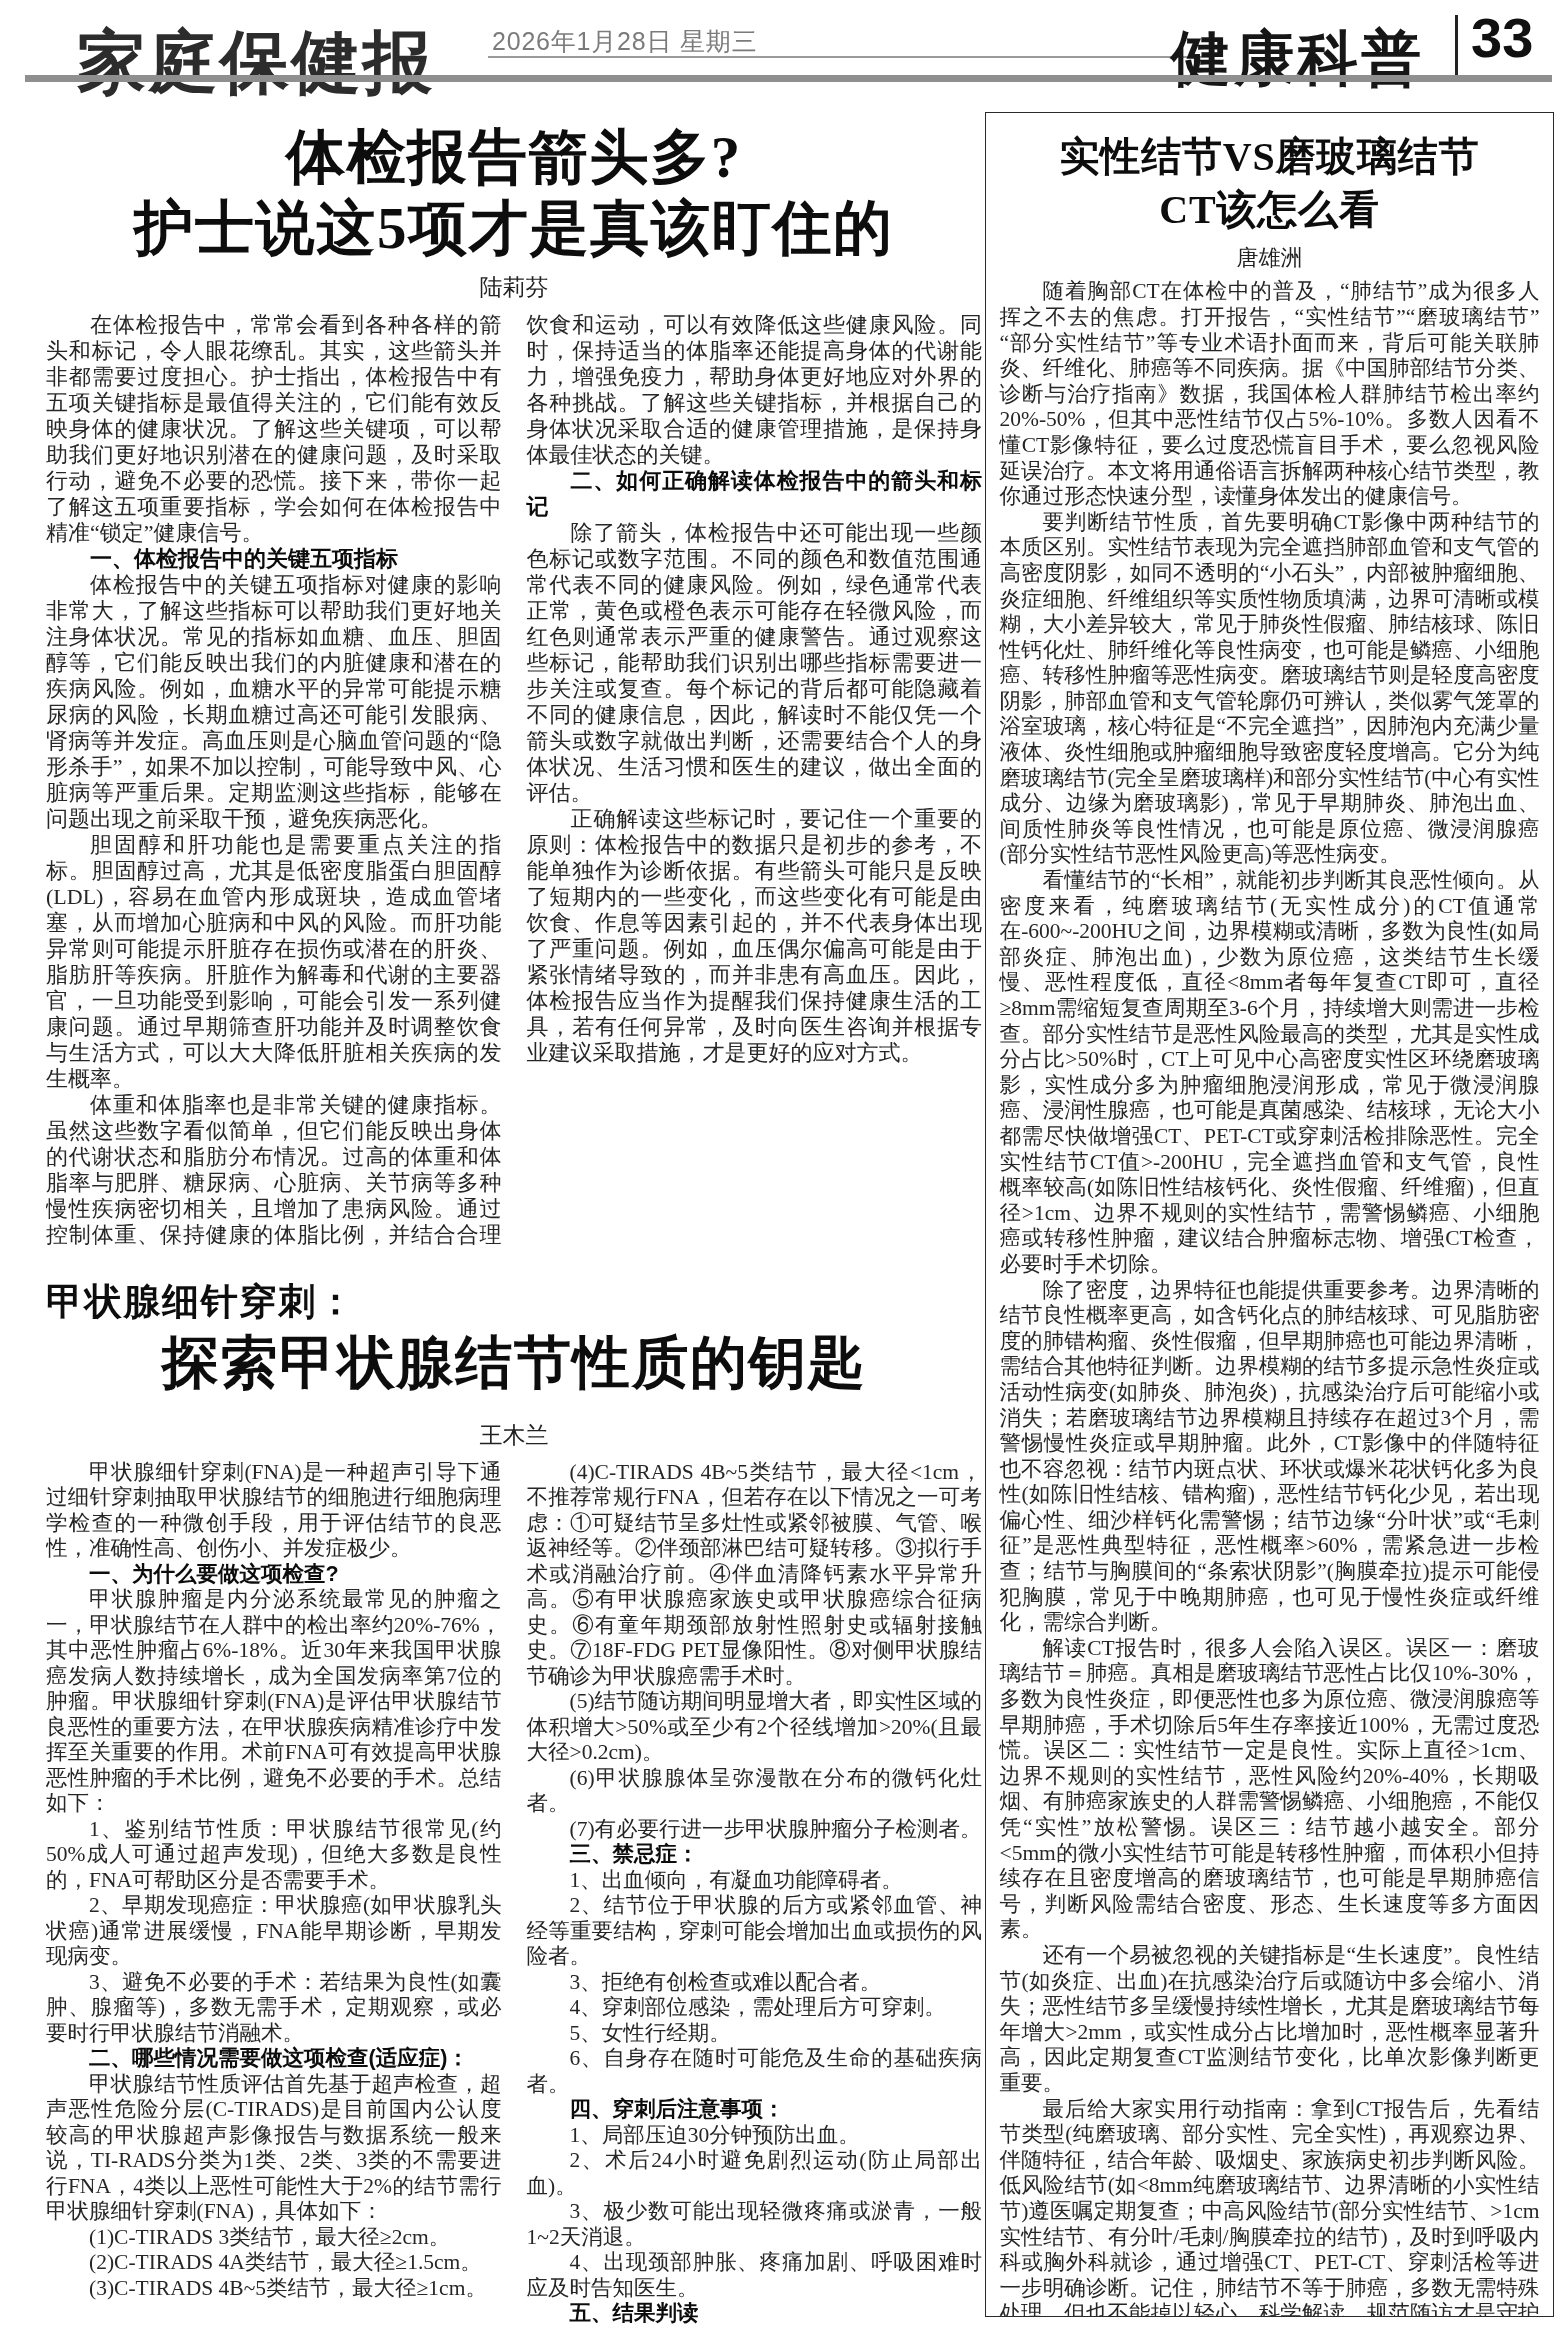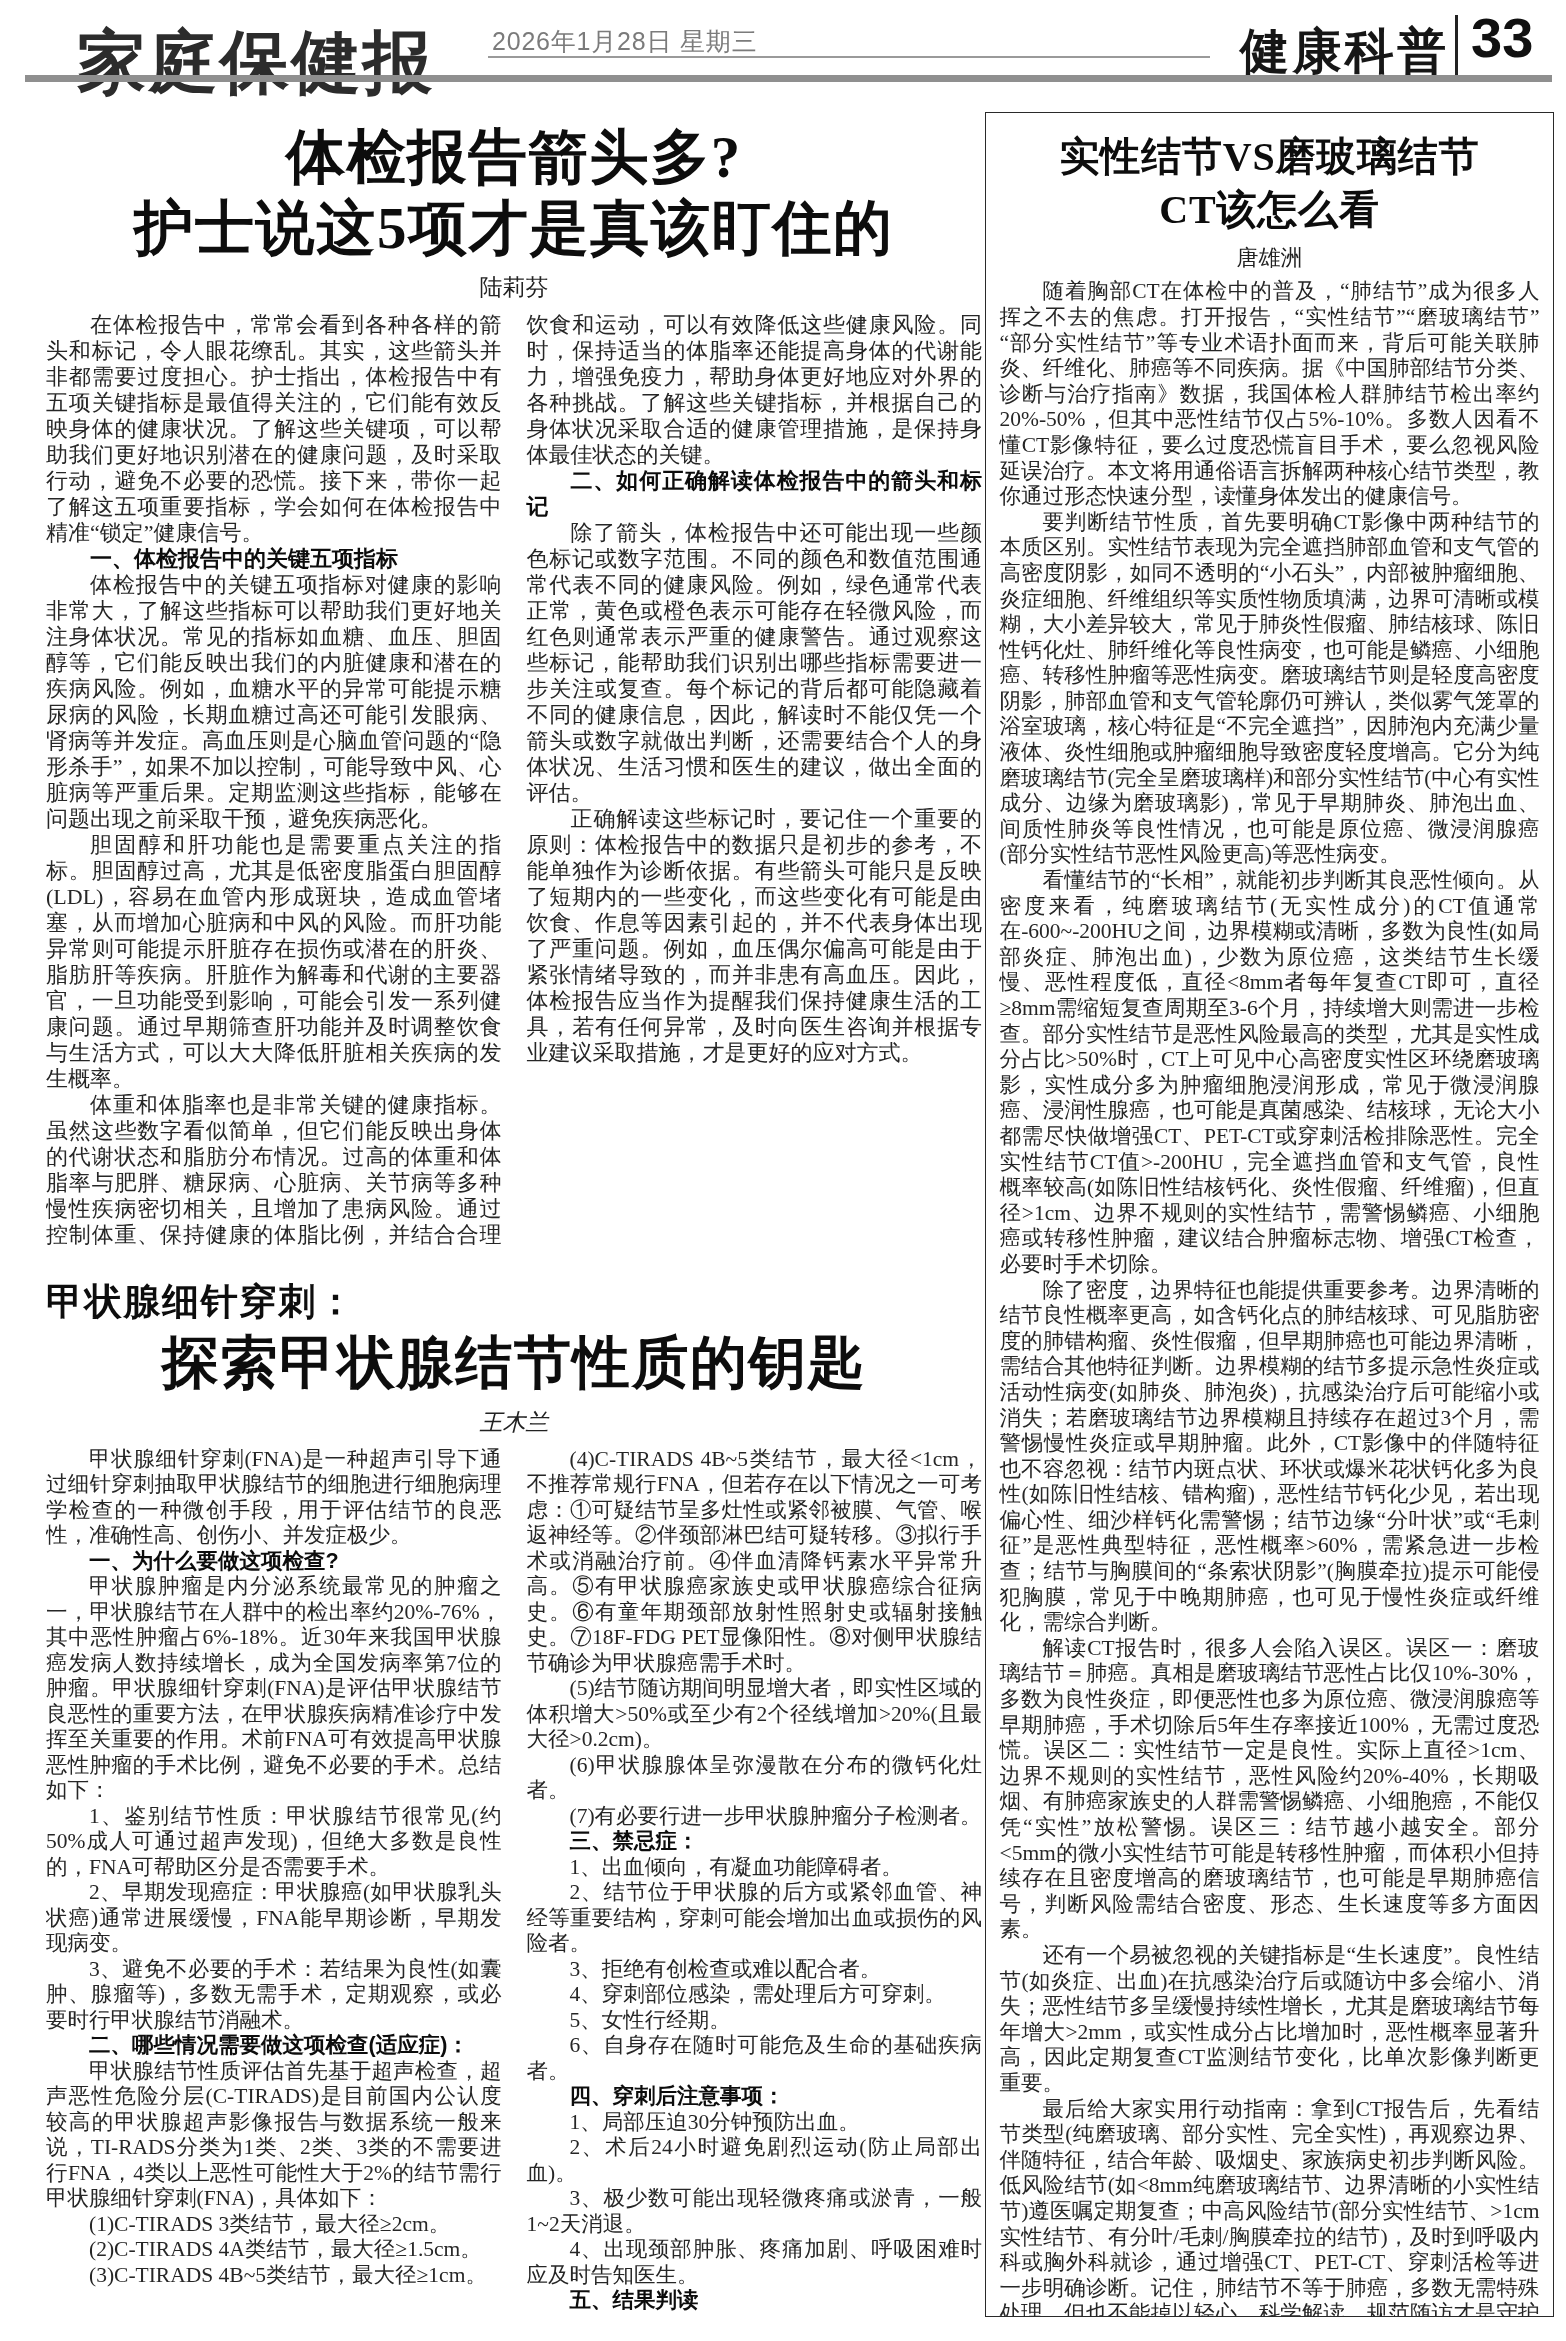--- a/index.html
+++ b/index.html
@@ -14,22 +14,22 @@
     font-size:69px;font-weight:bold;letter-spacing:2.5px;color:#2c2c2c;
     font-family:"Liberation Serif","DejaVu Serif",serif;
   }
   .pub-date{
     position:absolute;left:492px;top:25px;
     font-size:25px;color:#7b7b7b;letter-spacing:0.8px;
     font-family:"Liberation Sans","DejaVu Sans",sans-serif;
   }
   .date-underline{position:absolute;left:488px;top:56px;width:722px;height:1.7px;background:#9a9a9a;}
   .section-title{
-    position:absolute;left:1240px;top:18.5px;
-    font-size:49px;font-weight:bold;color:#161616;letter-spacing:3.4px;
+    position:absolute;left:1171px;top:18.5px;
+    font-size:60px;font-weight:bold;color:#161616;letter-spacing:3.4px;
   }
   .page-no-divider{position:absolute;left:1455px;top:15px;width:2.5px;height:66px;background:#222;}
   .page-number{
     position:absolute;left:1471px;top:5px;
     font-size:56px;font-weight:bold;color:#111;
     font-family:"Liberation Sans","DejaVu Sans",sans-serif;
   }
   .thick-rule{position:absolute;left:25px;top:75px;width:1527px;height:6.7px;background:#8f8f8f;}
   .contact-line{
     position:absolute;right:15px;top:84px;width:1010px;
@@ -53,21 +53,21 @@
   .article1 .byline{margin-top:8.4px;}
   .article1 .body-flow{
     margin-top:8.4px;height:948px;overflow:hidden;
     column-count:2;column-gap:25px;column-fill:auto;
     font-size:22px;line-height:26px;
   }
   
   .article2{position:absolute;left:46px;top:1277px;width:936px;}
   .kicker{font-size:37px;font-weight:bold;color:#0d0d0d;letter-spacing:1.7px;}
   .article2 .art-title{font-size:57px;line-height:66px;margin-top:3.4px;letter-spacing:1.7px;}
-  .article2 .byline{margin-top:11px;font-style:italic;}
+  .article2 .byline{margin-top:24px;}
   .article2 .body-flow{
     margin-top:8.4px;height:882px;overflow:hidden;
     column-count:2;column-gap:25px;column-fill:auto;
     font-size:21.5px;line-height:25.5px;
   }
   
   .article3{
     position:absolute;left:985px;top:112px;width:569px;height:2205px;
     border:1.7px solid #2a2a2a;box-sizing:border-box;
     padding:17px 13.5px 0 13.5px;overflow:hidden;background:#fff;

